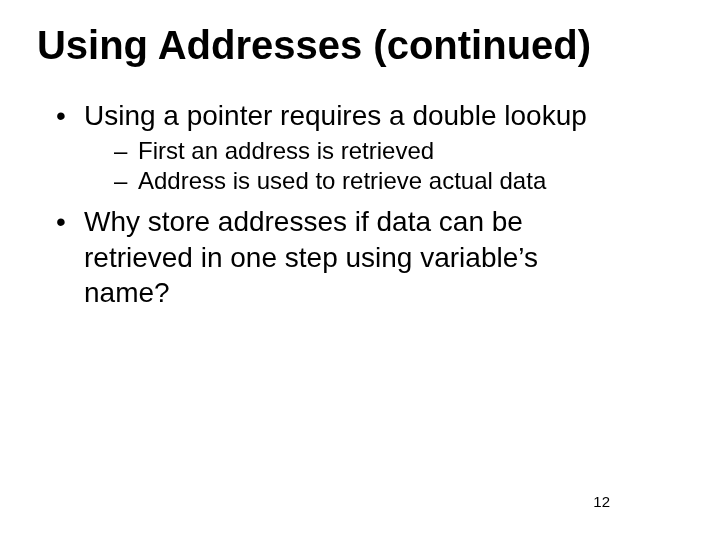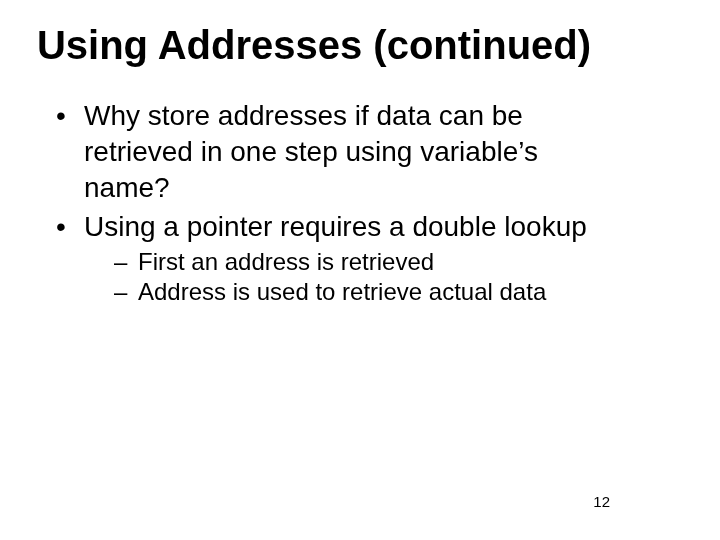--- a/index.html
+++ b/index.html
@@ -84,31 +84,31 @@
 </head>
 <body>
 
 <div class="slide">
 
   <div class="title">Using Addresses (continued)</div>
 
   <div class="body">
     <ul class="level1">
       <li>
-        <span>Why store addresses if data can be retrieved in one step using variable’s name?</span>
-      </li>
-      <li>
         <span>Using a pointer requires a double lookup</span>
         <ul class="level2">
           <li>
             <span>First an address is retrieved</span>
           </li>
           <li>
             <span>Address is used to retrieve actual data</span>
           </li>
         </ul>
       </li>
+      <li>
+        <span>Why store addresses if data can be retrieved in one step using variable’s name?</span>
+      </li>
     </ul>
   </div>
 
   <div class="pagenum">12</div>
 
 </div>
 
 </body></html>

